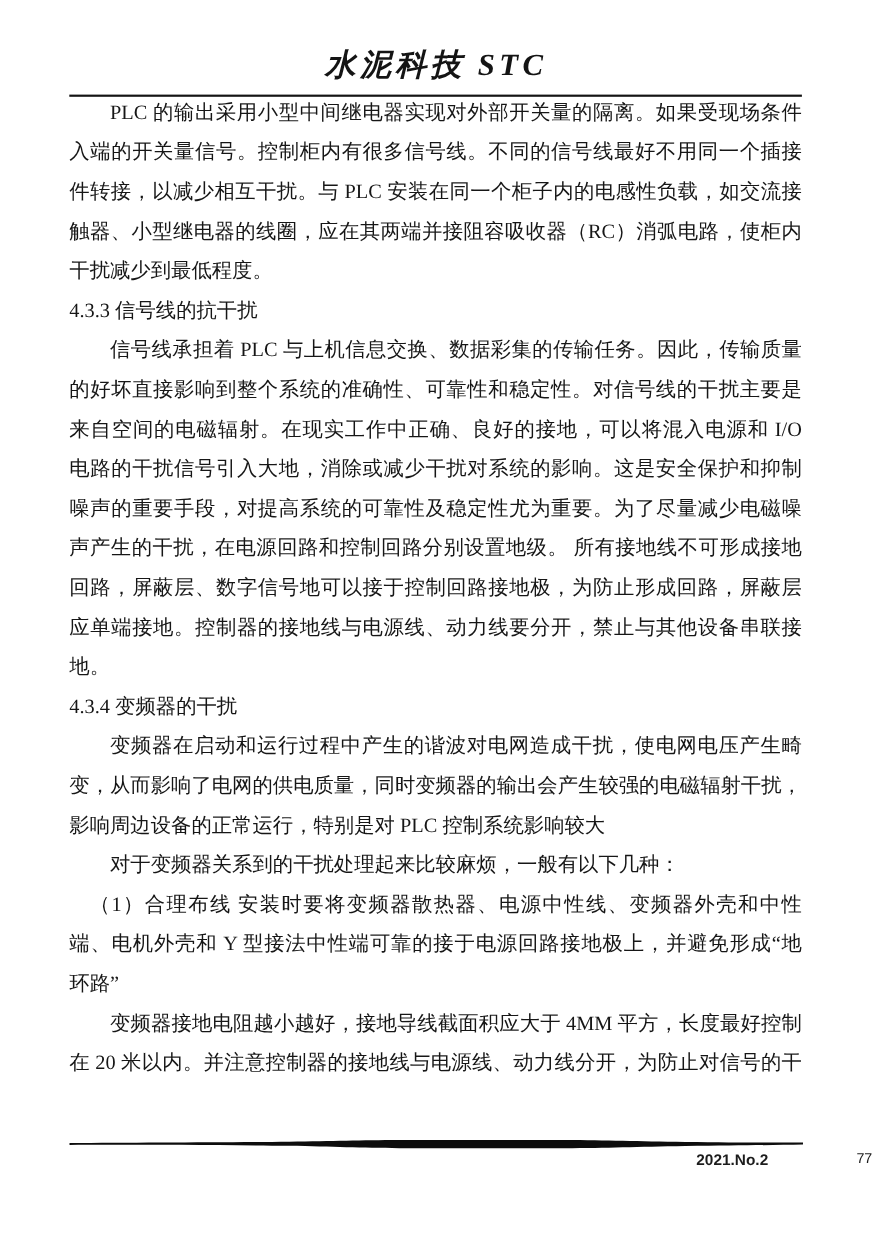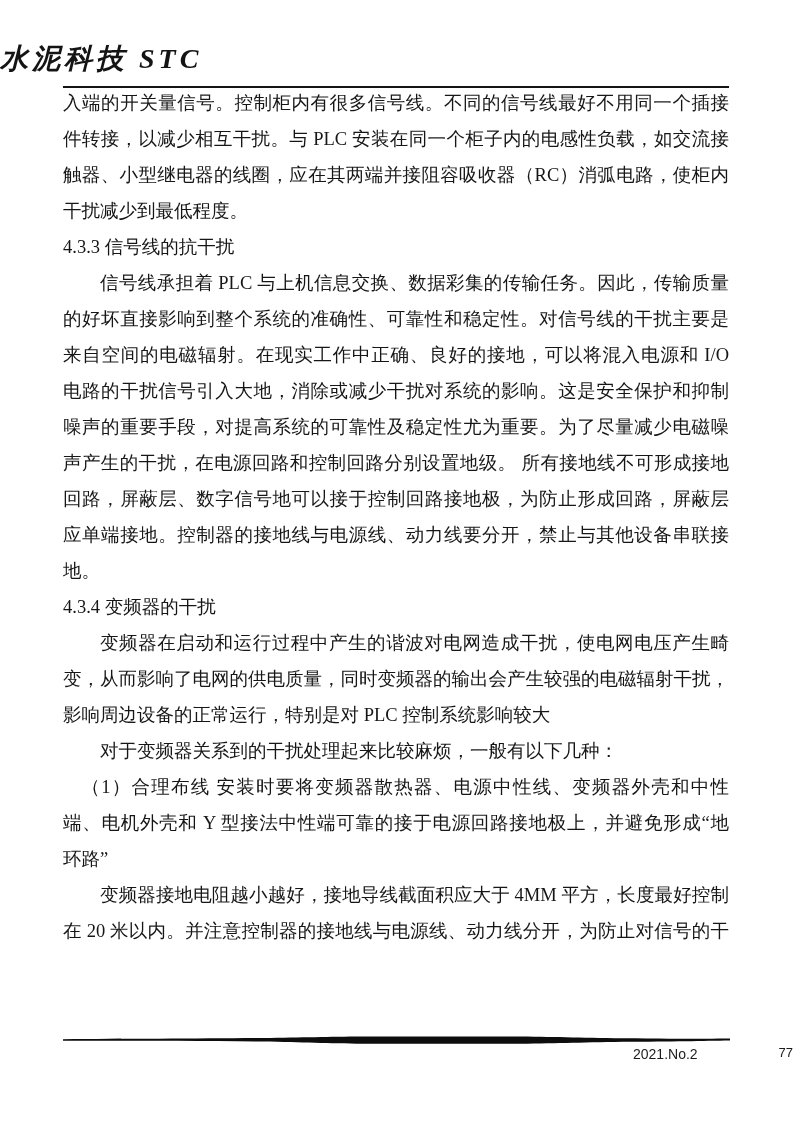--- a/index.html
+++ b/index.html
@@ -16,20 +16,21 @@
     overflow: hidden;
     font-family: "Liberation Serif", "DejaVu Serif", serif;
     color: #161616;
   }
   
   .journal-title {
     position: absolute;
     top: 40px;
     left: 0;
     width: 100%;
+    text-align: center;
     font-size: 28px;
     font-style: italic;
     font-weight: bold;
     letter-spacing: 4px;
     color: #141414;
     white-space: nowrap;
   }
   .header-rule {
     position: absolute;
     top: 86px;
@@ -79,32 +80,34 @@
     font-size: 13px;
     color: #1c1c1c;
   }
   .issue-number {
     position: absolute;
     top: 1046px;
     left: 633px;
     font-family: "Liberation Sans", "DejaVu Sans", sans-serif;
     font-size: 14px;
     color: #1c1c1c;
+    font-weight: bold;
   }
 </style>
 </head>
 <body>
 
 <div class="page">
 
   <div class="journal-title">水泥科技 STC</div>
 
   <div class="header-rule"></div>
 
   <div class="body-text">
+      <div class="line indent2">PLC 的输出采用小型中间继电器实现对外部开关量的隔离。如果受现场条件</div>
       <div class="line">入端的开关量信号。控制柜内有很多信号线。不同的信号线最好不用同一个插接</div>
       <div class="line">件转接，以减少相互干扰。与 PLC 安装在同一个柜子内的电感性负载，如交流接</div>
       <div class="line">触器、小型继电器的线圈，应在其两端并接阻容吸收器（RC）消弧电路，使柜内</div>
       <div class="line no-stretch">干扰减少到最低程度。</div>
       <div class="line no-stretch">4.3.3 信号线的抗干扰</div>
       <div class="line indent2">信号线承担着 PLC 与上机信息交换、数据彩集的传输任务。因此，传输质量</div>
       <div class="line">的好坏直接影响到整个系统的准确性、可靠性和稳定性。对信号线的干扰主要是</div>
       <div class="line">来自空间的电磁辐射。在现实工作中正确、良好的接地，可以将混入电源和 I/O</div>
       <div class="line">电路的干扰信号引入大地，消除或减少干扰对系统的影响。这是安全保护和抑制</div>
       <div class="line">噪声的重要手段，对提高系统的可靠性及稳定性尤为重要。为了尽量减少电磁噪</div>

